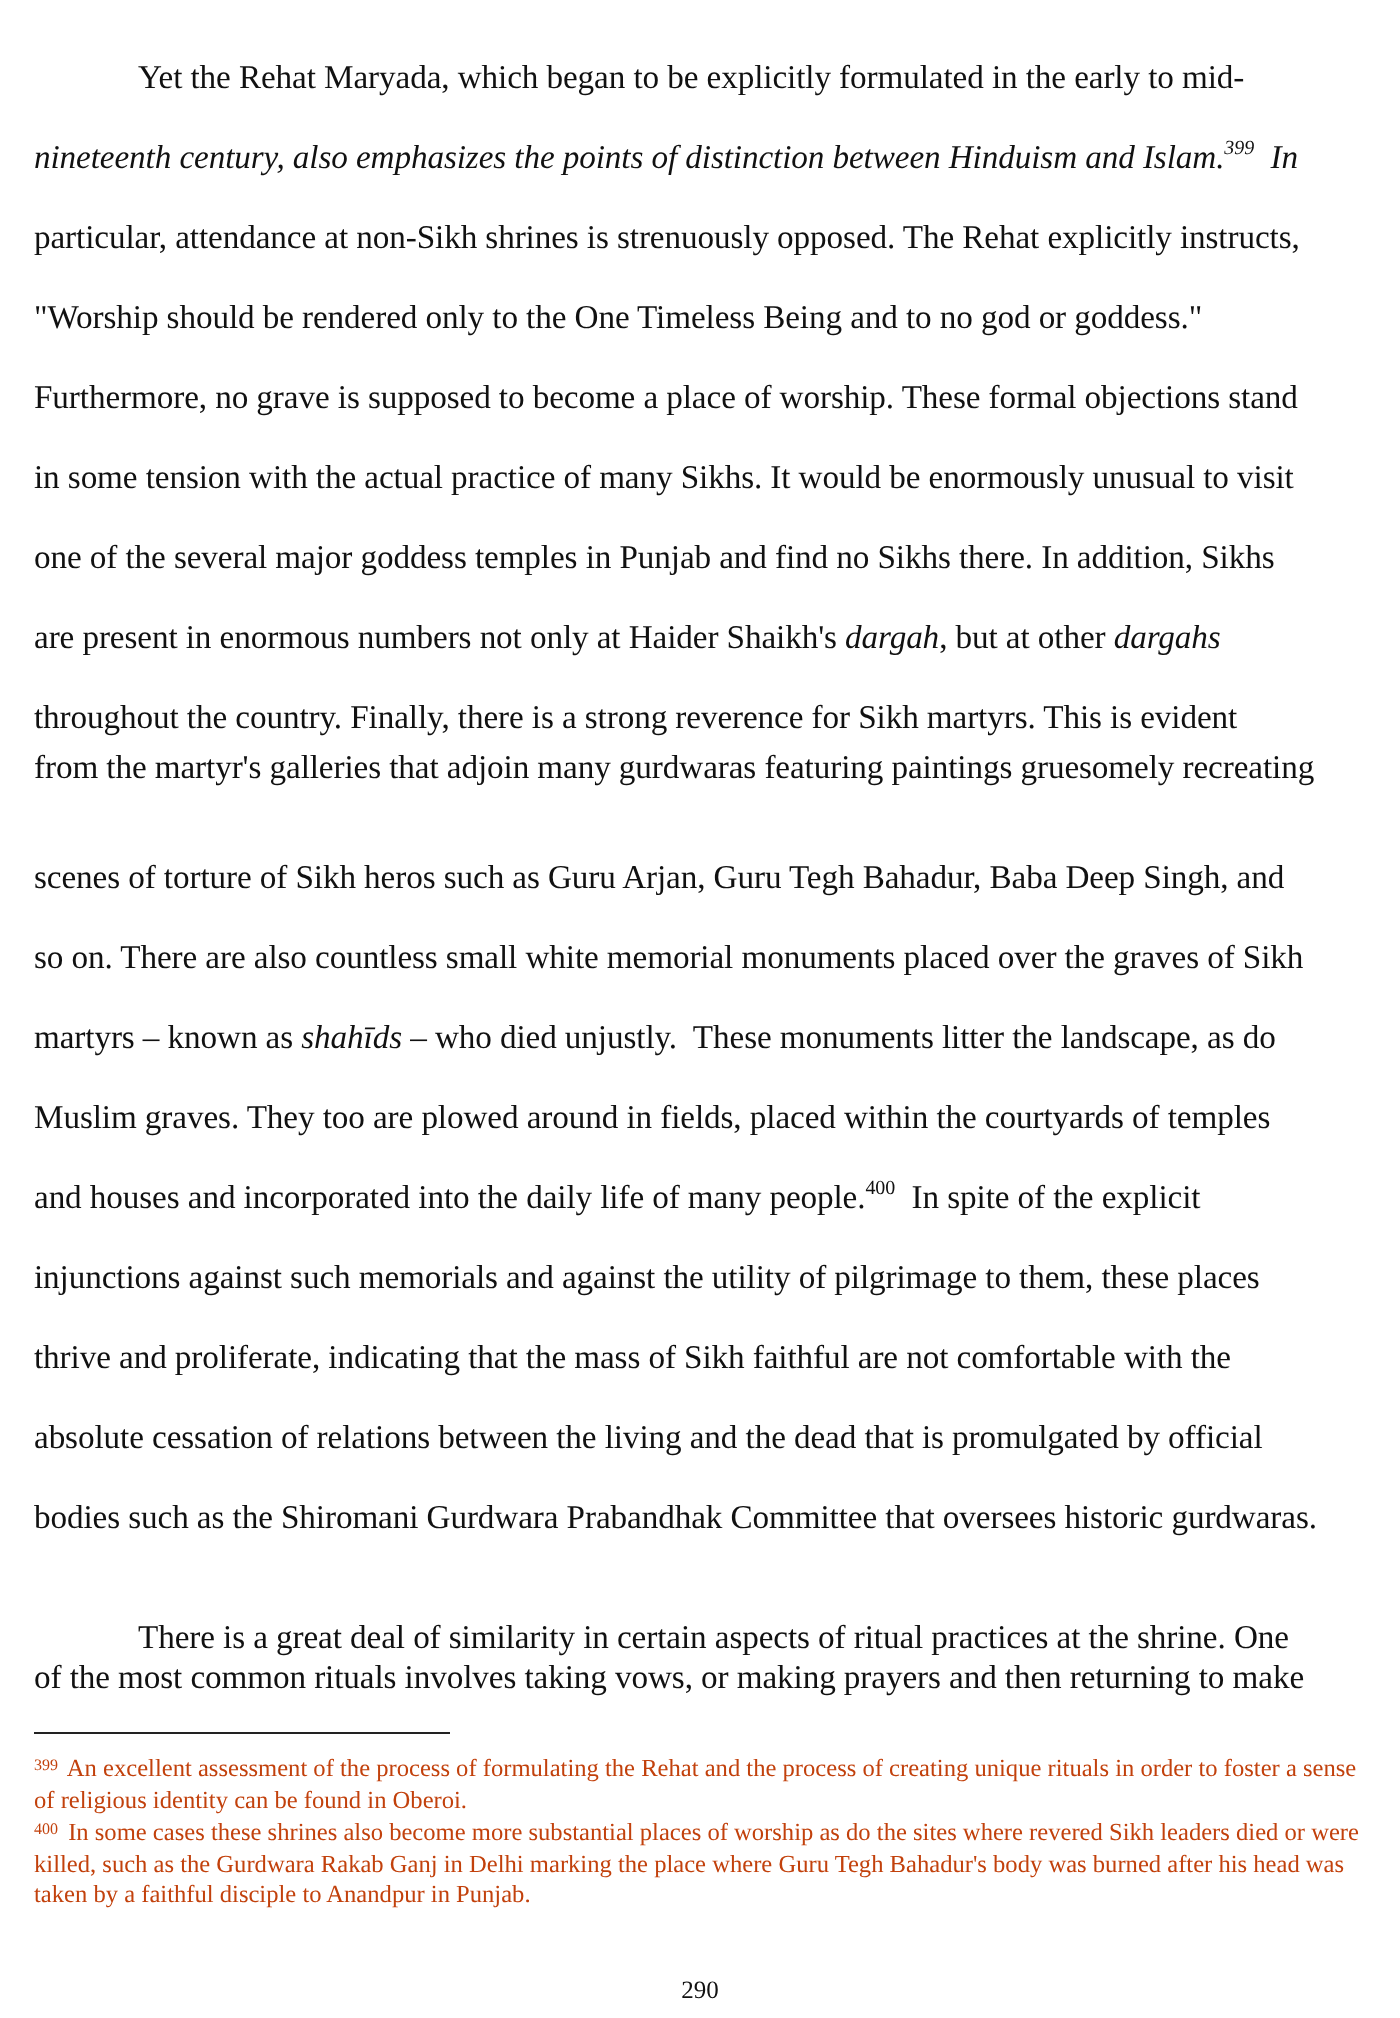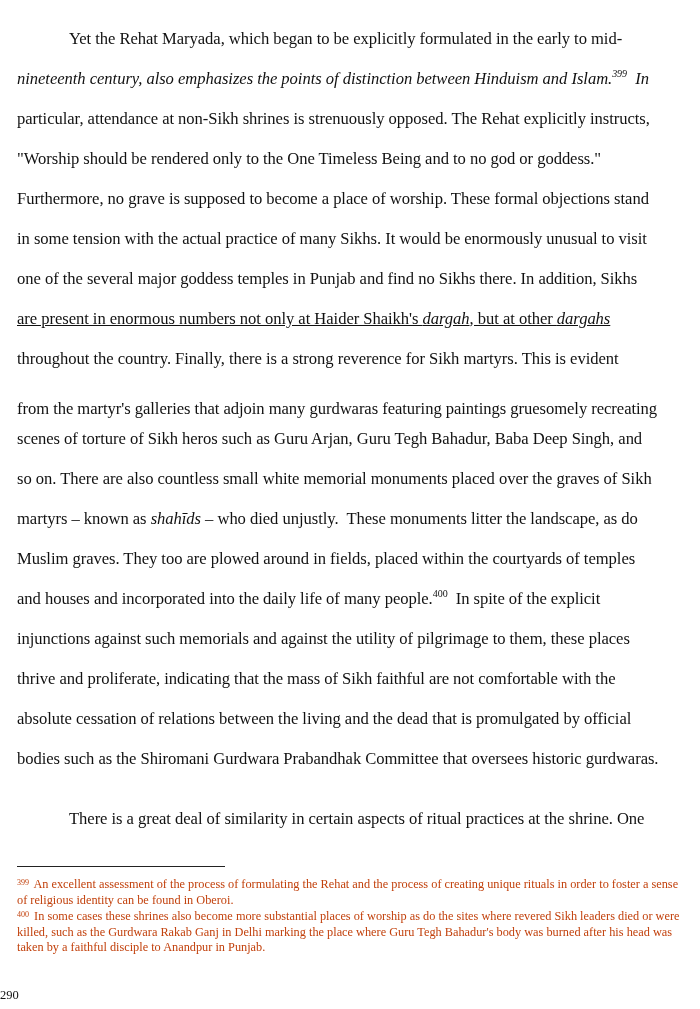--- a/index.html
+++ b/index.html
@@ -61,20 +61,21 @@
       font-size: 8px;
       vertical-align: 3px;
       line-height: 0;
       margin-right: 2px;
     }
     .page-number {
       position: absolute;
       top: 988px;
       left: 0;
       width: 700px;
+      text-align: center;
       font-size: 12.5px;
       line-height: 14px;
     }
   </style>
 </head>
 <body>
 
 <div class="page">
 
   <div class="line indent" style="top:29px;">
@@ -91,27 +92,27 @@
   </div>
   <div class="line" style="top:189px;">
     <span>Furthermore, no grave is supposed to become a place of worship.  These formal objections stand</span>
   </div>
   <div class="line" style="top:229px;">
     <span>in some tension with the actual practice of many Sikhs.  It would be enormously unusual to visit</span>
   </div>
   <div class="line" style="top:269px;">
     <span>one of the several major goddess temples in Punjab and find no Sikhs there.  In addition, Sikhs</span>
   </div>
-  <div class="line" style="top:309px;text-decoration:underline;">
+  <div class="line" style="top:309px;">
     <span style="white-space:pre;">are present in enormous numbers not only at Haider Shaikh's </span><em>dargah</em><span style="white-space:pre;">, but at other </span><em>dargahs</em>
   </div>
   <div class="line" style="top:349px;">
     <span>throughout the country.  Finally, there is a strong reverence for Sikh martyrs.  This is evident</span>
   </div>
-  <div class="line" style="top:399px;">
+  <div class="line" style="top:374px;">
     <span>from the martyr's galleries that adjoin many gurdwaras featuring paintings gruesomely recreating</span>
   </div>
   <div class="line" style="top:429px;">
     <span>scenes of torture of Sikh heros such as Guru Arjan, Guru Tegh Bahadur, Baba Deep Singh, and</span>
   </div>
   <div class="line" style="top:469px;">
     <span>so on.  There are also countless small white memorial monuments placed over the graves of Sikh</span>
   </div>
   <div class="line" style="top:549px;">
     <span>Muslim graves.  They too are plowed around in fields, placed within the courtyards of temples</span>
@@ -130,20 +131,23 @@
   </div>
   <div class="line" style="top:709px;">
     <span>absolute cessation of relations between the living and the dead that is promulgated by official</span>
   </div>
   <div class="line" style="top:749px;">
     <span>bodies such as the Shiromani Gurdwara Prabandhak Committee that oversees historic gurdwaras.</span>
   </div>
   <div class="line indent" style="top:809px;">
     <span>There is a great deal of similarity in certain aspects of ritual practices at the shrine.  One</span>
   </div>
+  <div class="line" style="top:829px;">
+    <span>of the most common rituals involves taking vows, or making prayers and then returning to make</span>
+  </div>
 
   <div class="fn-rule"></div>
 
   <div class="fn" style="top:877px;">
     <span class="fn-num">399</span>
     <span>An excellent assessment of the process of formulating the Rehat and the process of creating unique rituals in order to foster a sense of religious identity can be found in Oberoi.</span>
   </div>
   <div class="fn" style="top:909px;">
     <span class="fn-num">400</span>
     <span>In some cases these shrines also become more substantial places of worship as do the sites where revered Sikh leaders died or were killed, such as the Gurdwara Rakab Ganj in Delhi marking the place where Guru Tegh Bahadur's body was burned after his head was taken by a faithful disciple to Anandpur in Punjab.</span>

